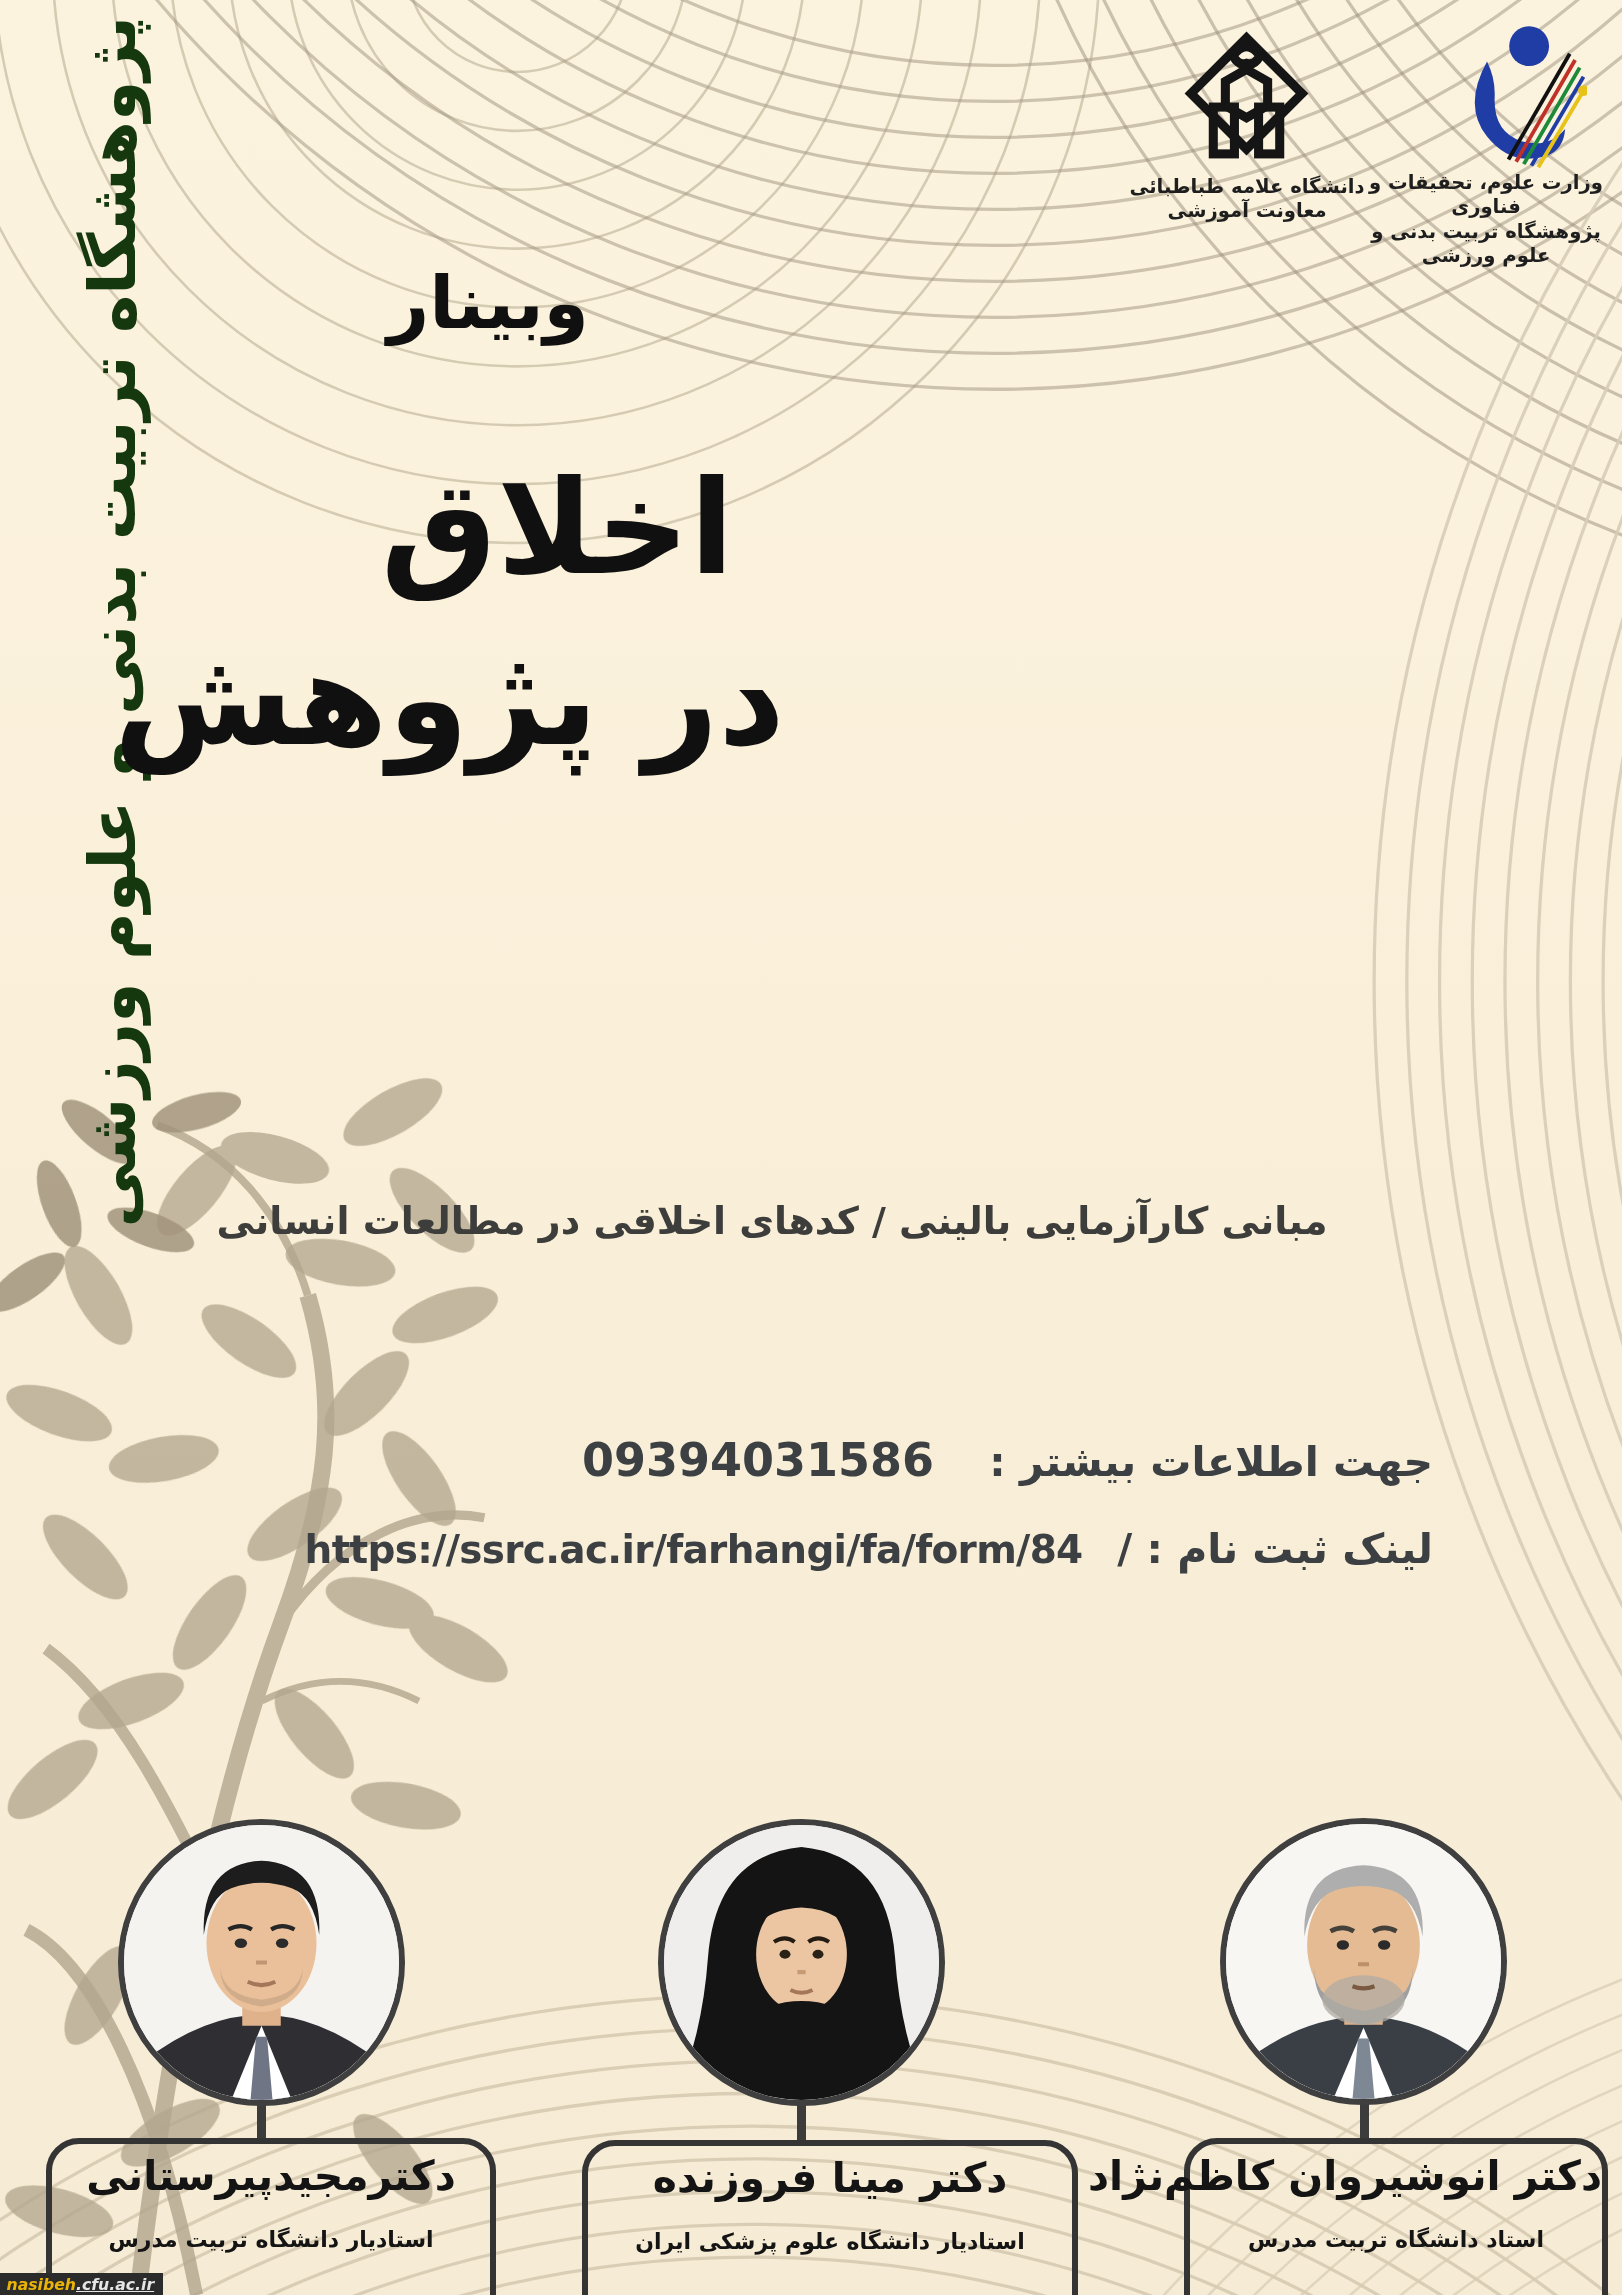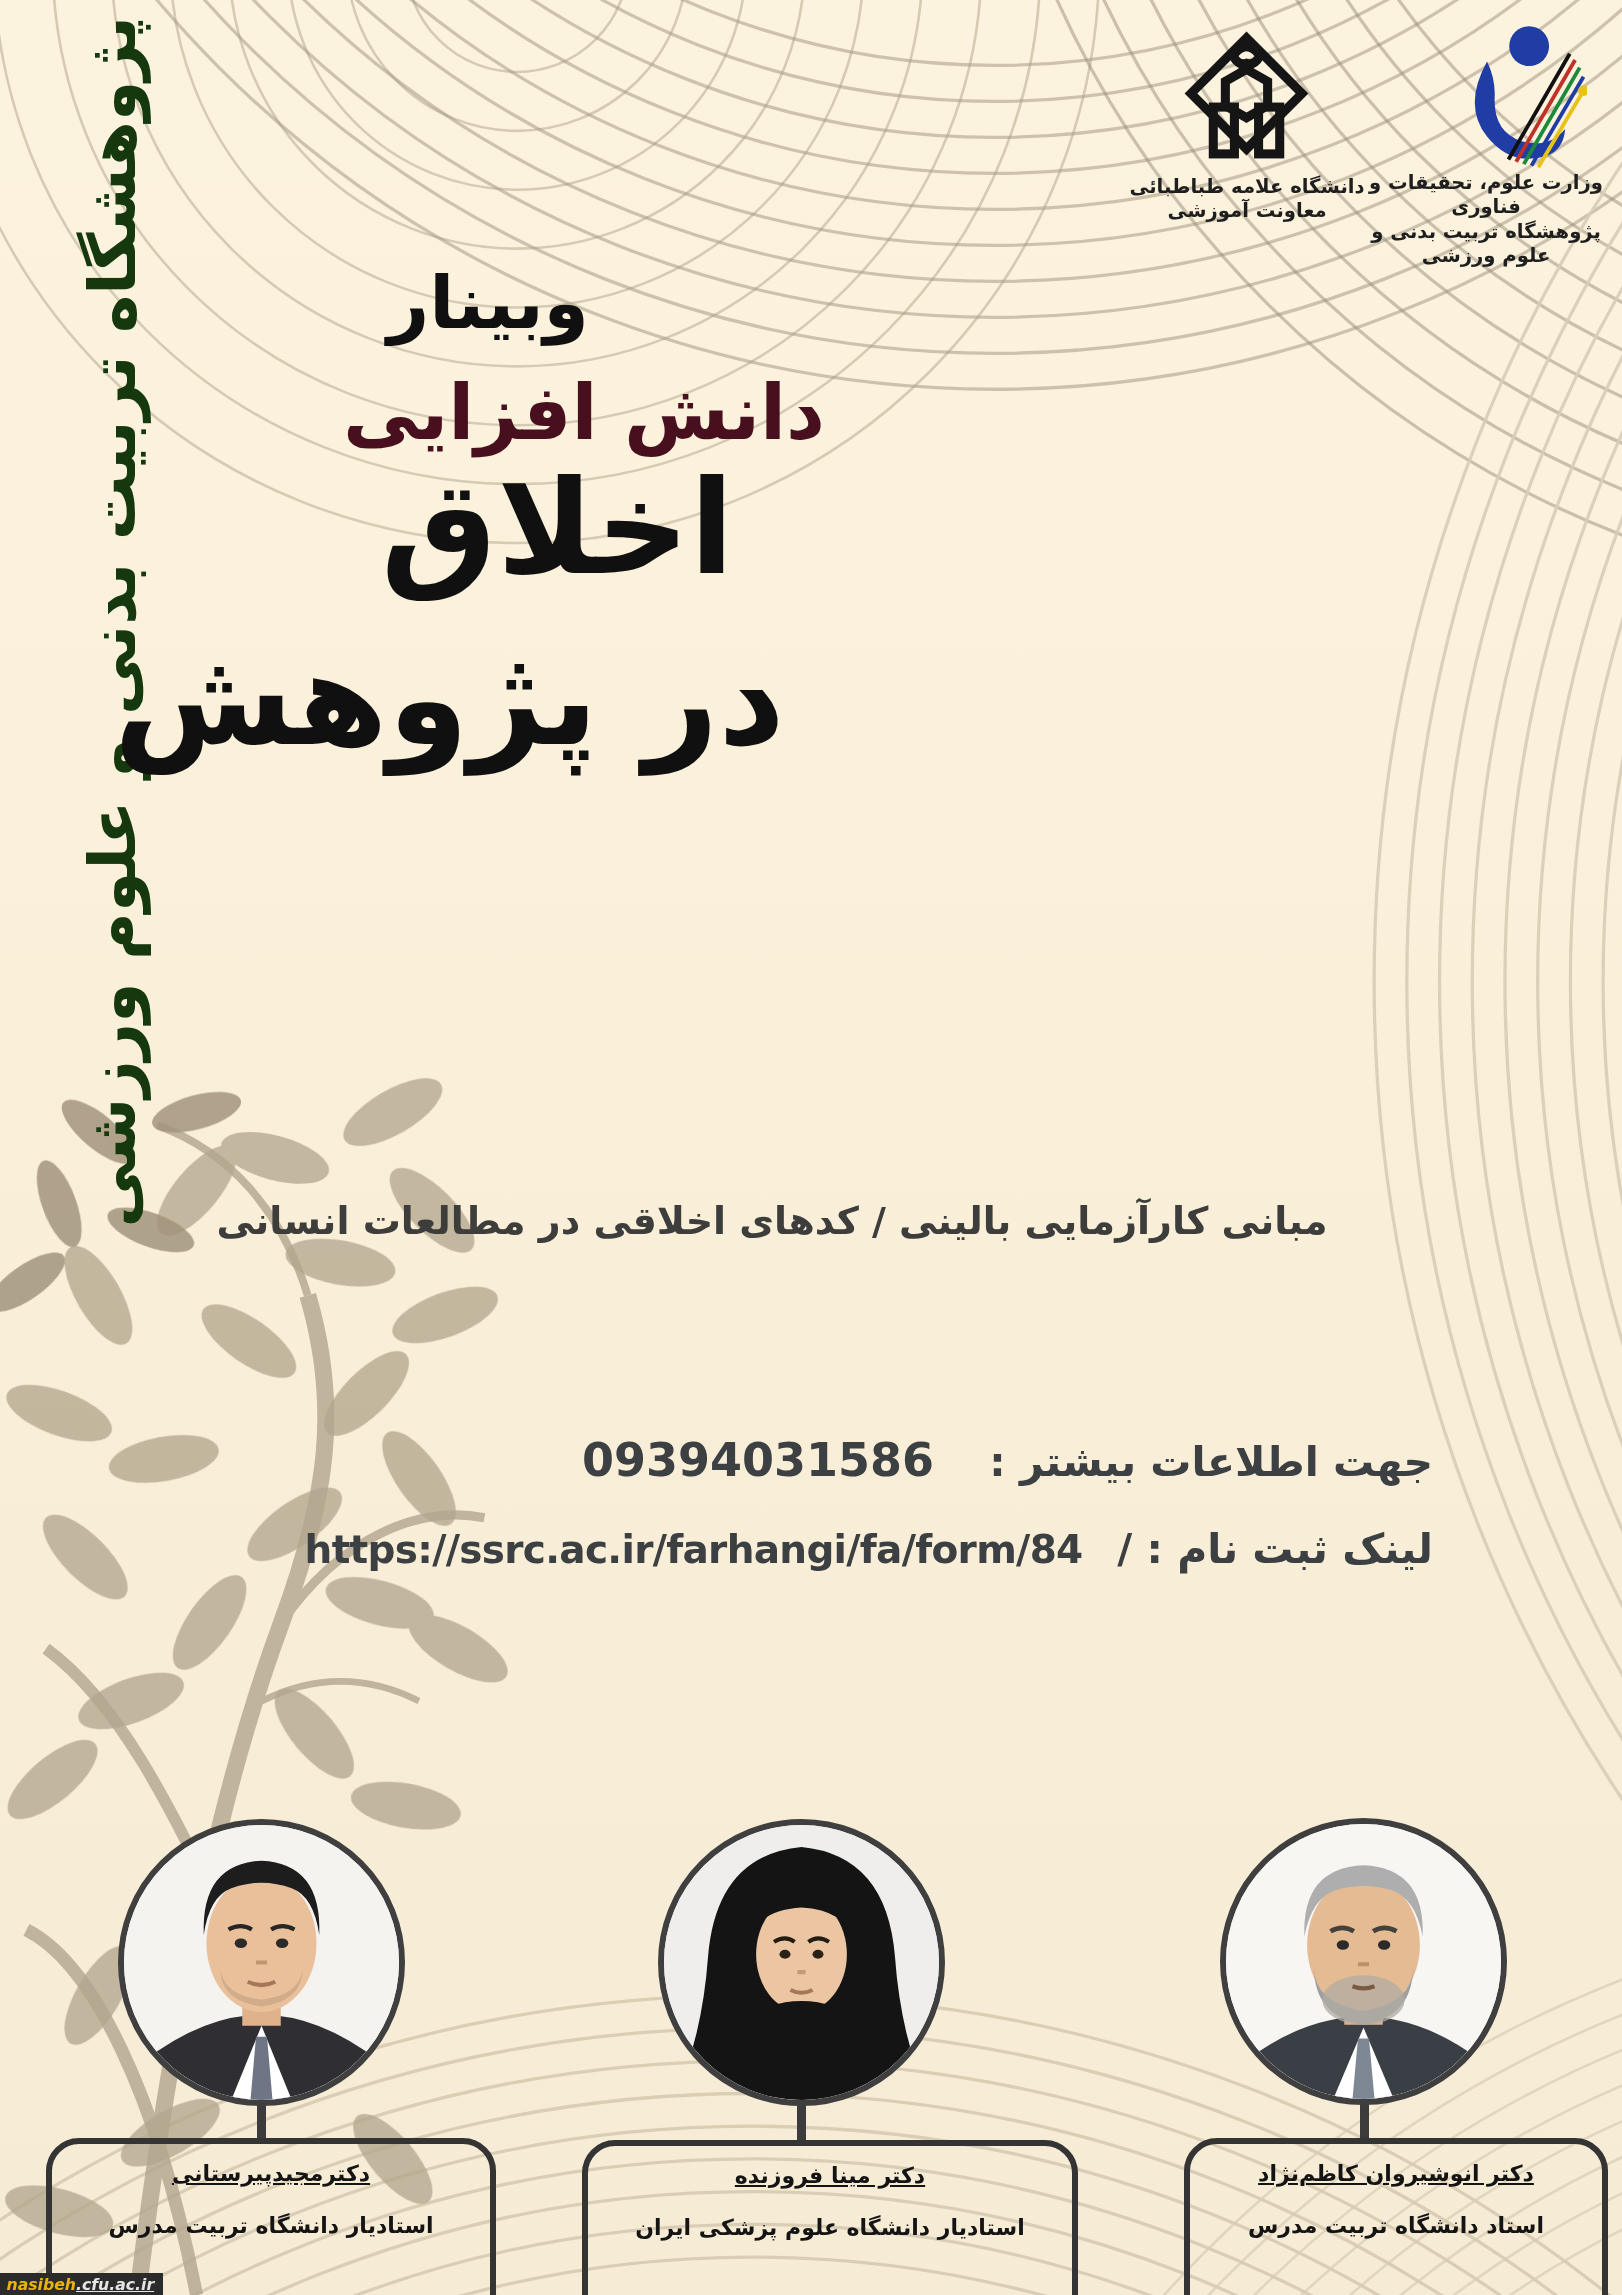--- a/index.html
+++ b/index.html
@@ -52,21 +52,21 @@
   
   .speaker-photo{
     width:275px; height:275px; border:6.5px solid #3f3f3f; border-radius:50%;
     overflow:hidden; z-index:3; background:#f2f1ee;
   }
   .connector{width:9.2px; background:#3c3c3c; z-index:2;}
   .plate{
     border:6.5px solid #343434; border-radius:33px; z-index:2;
     text-align:center; color:#141414; background:transparent;
   }
-  .plate .name{font-size:22px; font-weight:bold; margin-top:17px; white-space:nowrap;text-decoration:underline;}
+  .plate .name{font-size:41px; font-weight:bold; margin-top:8px; white-space:nowrap;}
   .plate .role{font-size:22px; font-weight:bold; margin-top:27px; white-space:nowrap;}
 
   
   #watermark{
     left:0; top:2273px; z-index:4; background:#2b2b2b; padding:2px 9.2px 3.3px 6.5px;
     font-size:15.7px; font-weight:bold; font-style:italic; white-space:nowrap;
   }
   #watermark .u{color:#eab308;}
   #watermark .d{color:#f0a país500;}
   #watermark .d{color:#e5e5e5;text-decoration:underline;}
@@ -215,21 +215,20 @@
       <line x1="137" y1="200" x2="199" y2="95" stroke="#e7c31a"></line>
     </g>
     <circle cx="196" cy="100" r="7" fill="#e7c31a"></circle>
   </svg>
   <div class="abs logo-caption rtl" style="left:1355px;top:171px;width:262px;font-size:19.6px;">
     <div>وزارت علوم، تحقیقات و فناوری</div>
     <div>پژوهشگاه تربیت بدنی و علوم ورزشی</div>
   </div>
 
   <div id="title-kicker" class="abs t-line rtl">وبینار</div>
-  <div id="title-sub" class="abs t-line rtl">دانش افزایی</div>
   <div id="title-main1" class="abs t-line rtl">اخلاق</div>
   <div id="title-main2" class="abs t-line rtl">در پژوهش</div>
 
   <div id="topic1" class="abs topic rtl">مبانی کارآزمایی بالینی  /  کدهای اخلاقی در مطالعات انسانی</div>
 
   <div id="contact-info" class="abs contact-line rtl">
     <span>جهت اطلاعات بیشتر :</span> 
     <span class="ltr phone">09394031586</span>
   </div>
   <div id="contact-reg" class="abs contact-line rtl">

